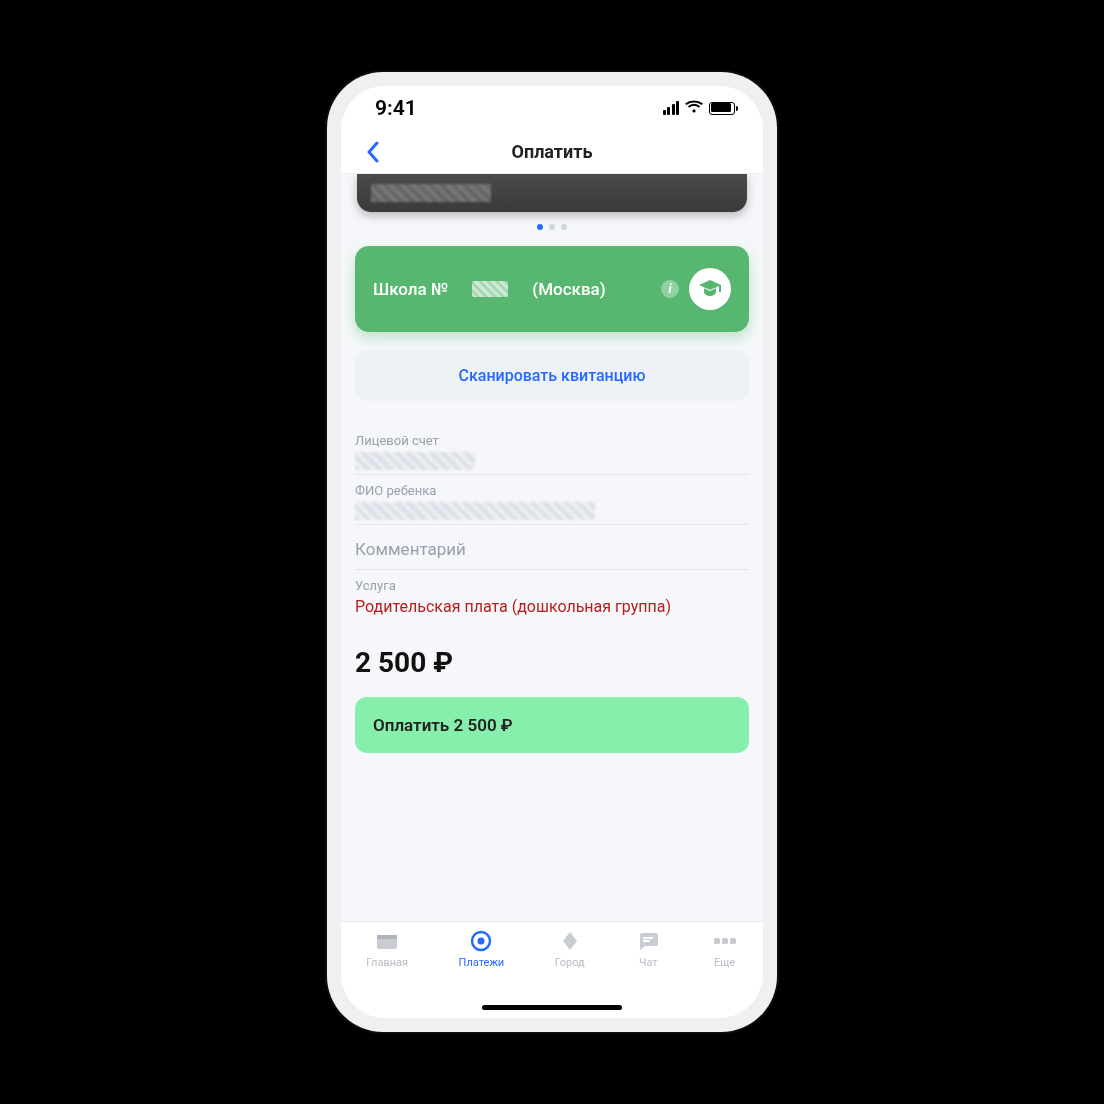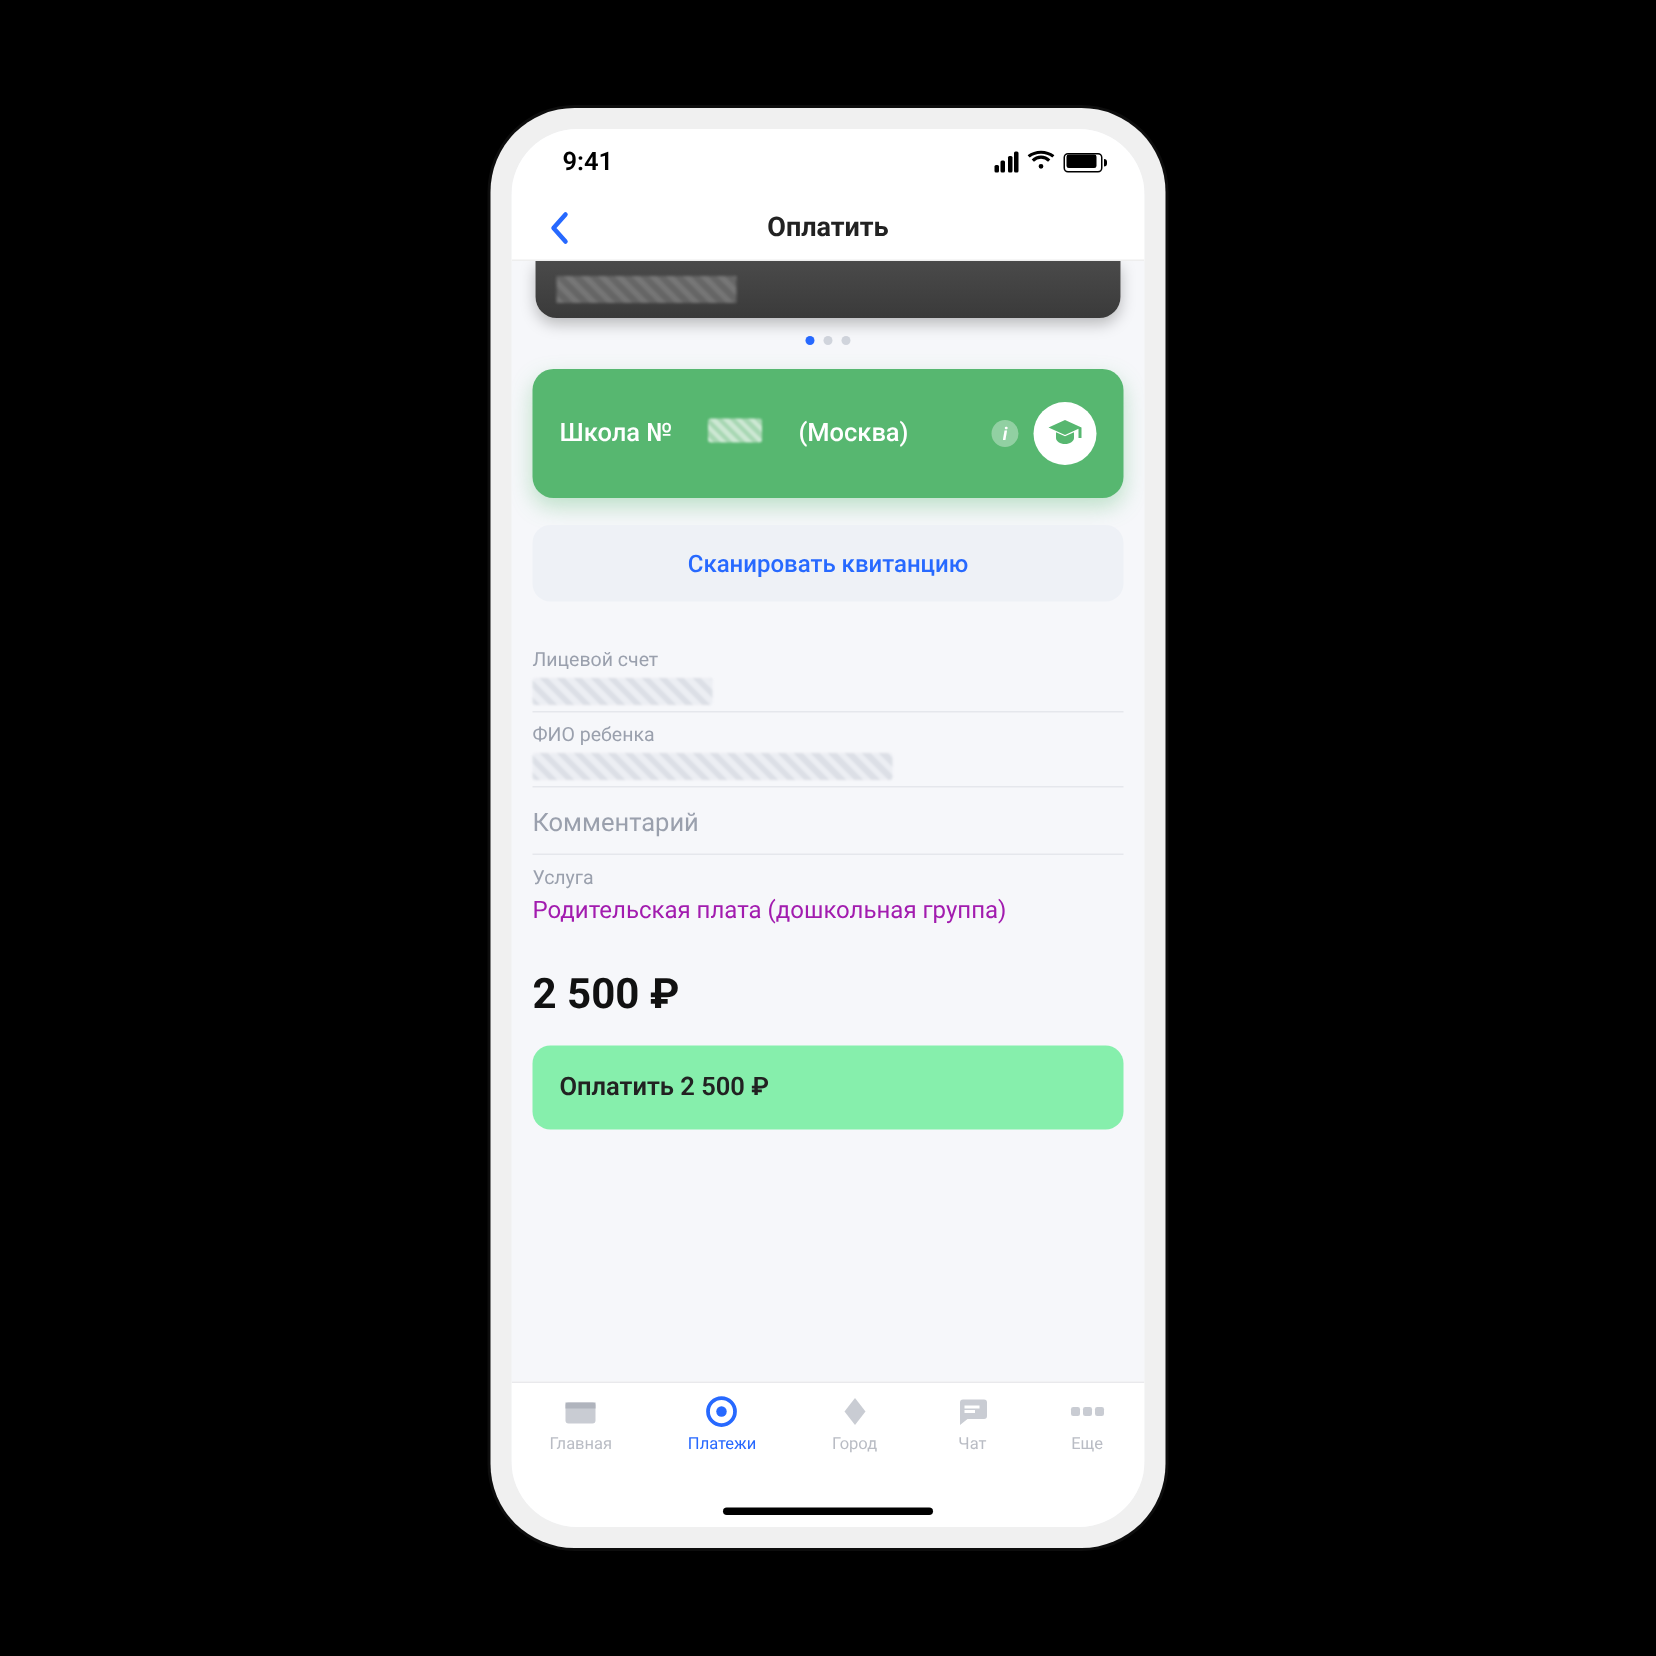--- a/index.html
+++ b/index.html
@@ -33,21 +33,21 @@
   }
   
   .status-bar {
     height: 44px;
     display: flex;
     align-items: center;
     justify-content: space-between;
     padding: 0 28px 0 34px;
     background: #fff;
   }
-  .status-time { font-weight: 600; font-size: 17px; }
+  .status-time { font-weight: 600; font-size: 21px; }
   .status-icons { display: flex; align-items: center; gap: 6px; }
   .sig { display: flex; align-items: flex-end; gap: 1.5px; }
   .sig i { width: 3px; background: #000; border-radius: 1px; display: block; }
   .sig i:nth-child(1){height:5px}.sig i:nth-child(2){height:8px}.sig i:nth-child(3){height:11px}.sig i:nth-child(4){height:14px}
   .wifi { font-size: 16px; line-height: 1; }
   .batt {
     width: 26px; height: 13px; border: 1.5px solid #000; border-radius: 3px; position: relative;
   }
   .batt::after { content:""; position:absolute; right:-4px; top:3px; width:2px; height:5px; background:#000; border-radius:0 2px 2px 0;}
   .batt > i { display:block; width: 20px; height: 9px; margin: 0.5px; background:#000; border-radius:1.5px; }
@@ -88,21 +88,21 @@
   .payee {
     background: #57b770;
     color: #fff;
     border-radius: 14px;
     padding: 22px 18px;
     display: flex;
     align-items: center;
     gap: 10px;
     box-shadow: 0 6px 14px rgba(87,183,112,0.35);
   }
-  .payee-title { flex: 1; font-size: 17px; font-weight: 500; display:flex; gap:24px; }
+  .payee-title { flex: 1; font-size: 17px; font-weight: 500; display:flex; align-items:center; gap:24px; }
   .redact-num {
     display:inline-block; width:36px; height:16px;
     background: repeating-linear-gradient(45deg,#cde8d4,#cde8d4 3px,#a8d7b3 3px,#a8d7b3 6px);
     filter: blur(0.7px); border-radius:2px; vertical-align: middle;
   }
   .payee .info-ic {
     width:18px; height:18px; border-radius:50%; background:rgba(255,255,255,0.35);
     display:flex; align-items:center; justify-content:center; font-size:12px; font-style: italic; font-weight:700;
   }
   .payee .cap-badge {
@@ -119,21 +119,21 @@
     text-align: center;
     color: #2769ff;
     font-size: 16px;
     font-weight: 500;
   }
 
   
   .fields { margin-top: 24px; }
   .field { border-bottom: 1px solid #e5e7ec; padding: 8px 0 4px; }
   .field-label { font-size: 13px; color: #9aa0ad; margin-bottom: 4px; }
-  .field-value { font-size: 16px; color: #a21caf; }
+  .field-value { font-size: 16px; color: #b91c1c; }
   .field-placeholder { font-size: 17px; color: #9aa0ad; padding: 6px 0; }
   .redact-line {
     height: 18px; width: 120px;
     background: repeating-linear-gradient(45deg,#dcdfe6,#dcdfe6 4px,#eceef3 4px,#eceef3 8px);
     filter: blur(0.8px); border-radius:2px;
   }
   .redact-line.wide { width: 240px; }
 
   .amount { font-size: 28px; font-weight: 700; margin-top: 26px; color:#111; }
   .fee-note { font-size: 14px; color:#333; margin-top: 14px; }

